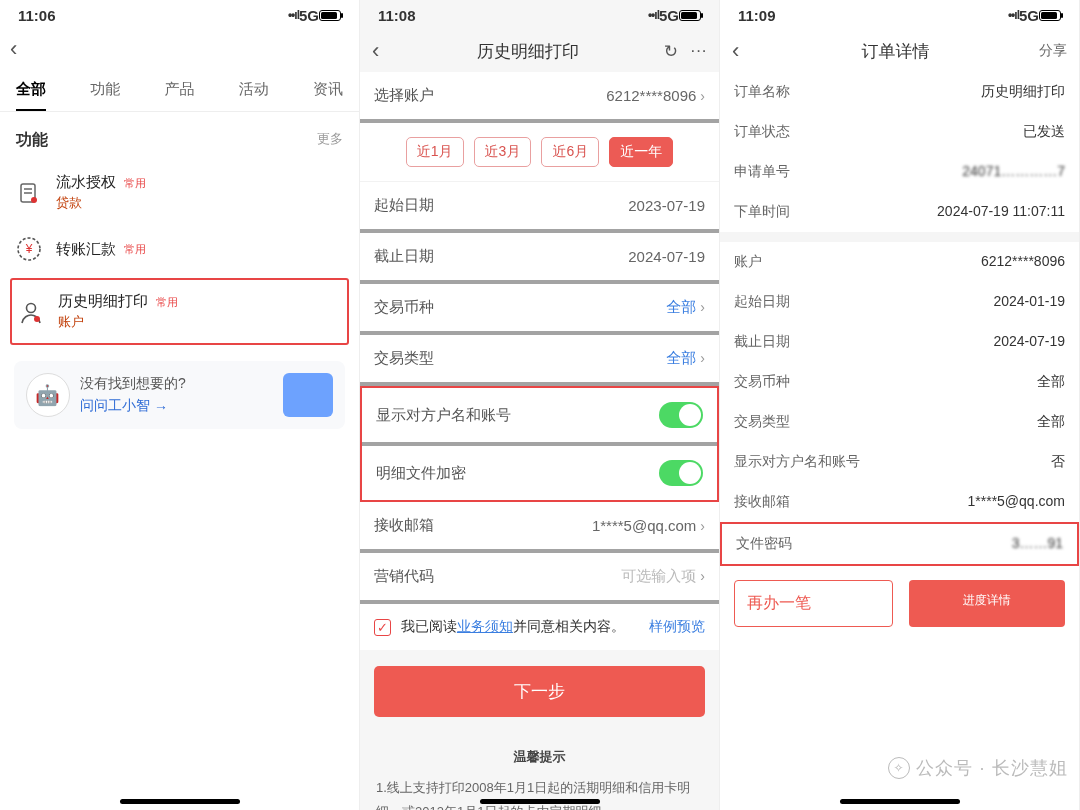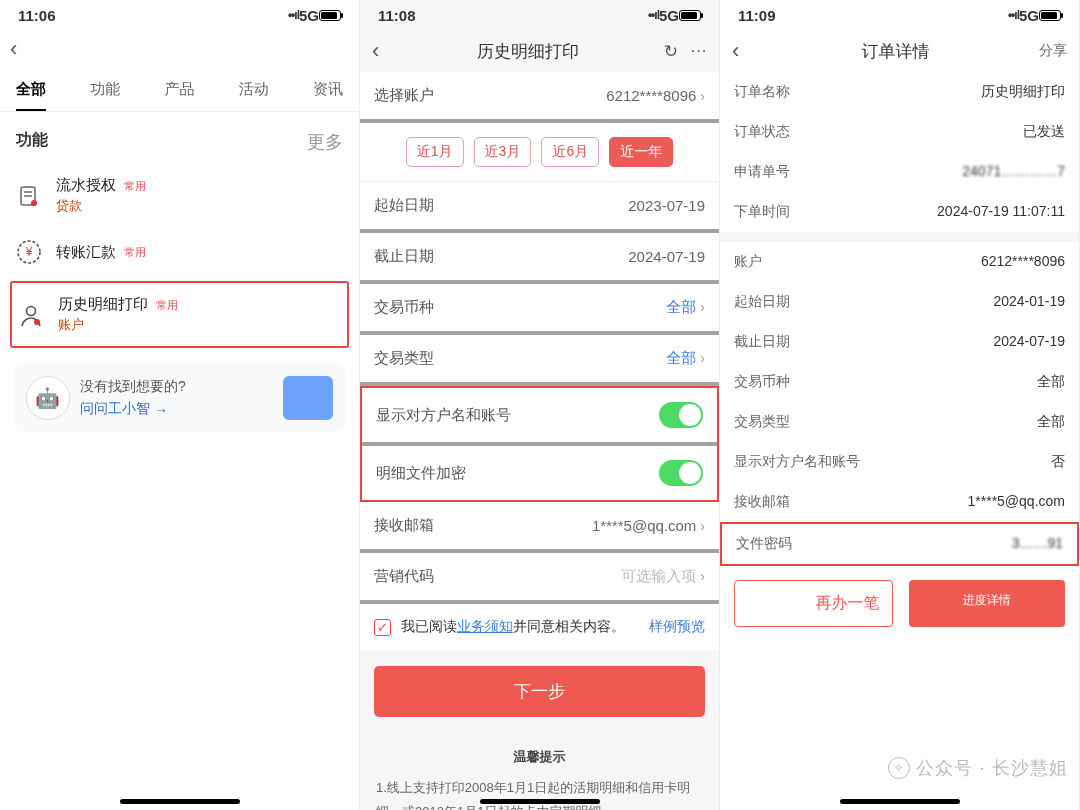--- a/index.html
+++ b/index.html
@@ -31,21 +31,21 @@
   .searchbox { flex:1; background:#f1f1f1; border-radius:16px; display:flex; align-items:center; padding:6px 10px; position:relative;}
   .search-icon { width:14px;height:14px;border:2px solid #888;border-radius:50%; position:relative; margin-right:6px;}
   .search-icon::after{content:"";position:absolute;width:6px;height:2px;background:#888;transform:rotate(45deg);right:-5px;bottom:-2px;border-radius:1px;}
   .searchbox span{color:#555;font-size:14px;}
   .clear-x{position:absolute;right:8px;width:16px;height:16px;border-radius:50%;background:#bbb;color:#fff;font-size:11px;line-height:16px;text-align:center;}
   .p1-tabs{display:flex;justify-content:space-between;padding:0 16px; border-bottom:1px solid #eee;}
   .p1-tabs div{padding:10px 0;font-size:15px;color:#666;}
   .p1-tabs .active{color:#000;font-weight:600;border-bottom:2px solid #000;}
   .sec-head{display:flex;justify-content:space-between;padding:18px 16px 10px;}
   .sec-head .t{font-weight:600;font-size:16px;}
-  .sec-head .m{color:#999;font-size:18px;}
+  .sec-head .m{color:#999;font-size:13px;}
   .li{display:flex;align-items:center;padding:12px 16px;}
   .li-icon{width:26px;height:26px;margin-right:14px;display:flex;align-items:center;justify-content:center;color:#c33;font-size:18px;}
   .li-body .n{font-size:15px;color:#222;}
   .li-body .s{font-size:13px;color:#c2410c;margin-top:2px;}
   .tag-red{font-size:11px;color:#e84545;margin-left:8px;vertical-align:middle;}
   .hl-box{border:2px solid #e84545;margin:4px 10px;border-radius:3px;}
   .assist{display:flex;align-items:center;background:#f8f9fb;margin:16px 14px;padding:12px;border-radius:8px;}
   .bot-icon{width:44px;height:44px;background:#fff;border-radius:50%;border:1px solid #ddd;margin-right:10px;display:flex;align-items:center;justify-content:center;font-size:20px;}
   .assist .q{font-size:14px;color:#555;}
   .assist .lnk{color:#2f6cd6;font-size:14px;margin-top:4px;}
@@ -71,21 +71,21 @@
   .cb{width:17px;height:17px;border:1.5px solid #e84545;border-radius:3px;display:inline-flex;align-items:center;justify-content:center;color:#e84545;font-size:13px;margin-right:6px;vertical-align:middle;}
   .big-btn{background:#ee5a52;color:#fff;text-align:center;margin:16px 14px;padding:14px;border-radius:5px;font-size:17px;}
   .tips{padding:0 16px;font-size:13px;color:#666;line-height:1.8;}
   .tips .th{text-align:center;font-weight:600;padding:12px 0 8px;color:#444;}
 
   
   .kv{display:flex;justify-content:space-between;padding:11px 14px;font-size:14px;background:#fff;}
   .kv .k{color:#666;}
   .kv .v{color:#333;}
   .btn-row{display:flex;gap:16px;padding:14px;}
-  .b-out{flex:1;border:1px solid #ee5a52;color:#ee5a52;text-align:right;padding:12px;border-radius:4px;font-size:16px;}
+  .b-out{flex:1;border:1px solid #ee5a52;color:#ee5a52;text-align:left;padding:12px;border-radius:4px;font-size:16px;}
   .b-fill{flex:1;background:#ee5a52;color:#fff;text-align:center;padding:12px;border-radius:4px;font-size:12px;}
   .home-bar{position:absolute;bottom:6px;left:50%;transform:translateX(-50%);width:120px;height:5px;background:#000;border-radius:3px;}
   .link-u{color:#3a7ee0;text-decoration:underline;}
   .watermark{position:absolute;right:12px;bottom:30px;color:#bbb;font-size:18px;letter-spacing:1px;display:flex;align-items:center;gap:6px;}
   .wm-ic{width:22px;height:22px;border:1.5px solid #bbb;border-radius:50%;display:flex;align-items:center;justify-content:center;font-size:12px;}
   .blur{color:#bbb;filter:blur(1.5px);}
 </style>
 </head>
 <body>
 

